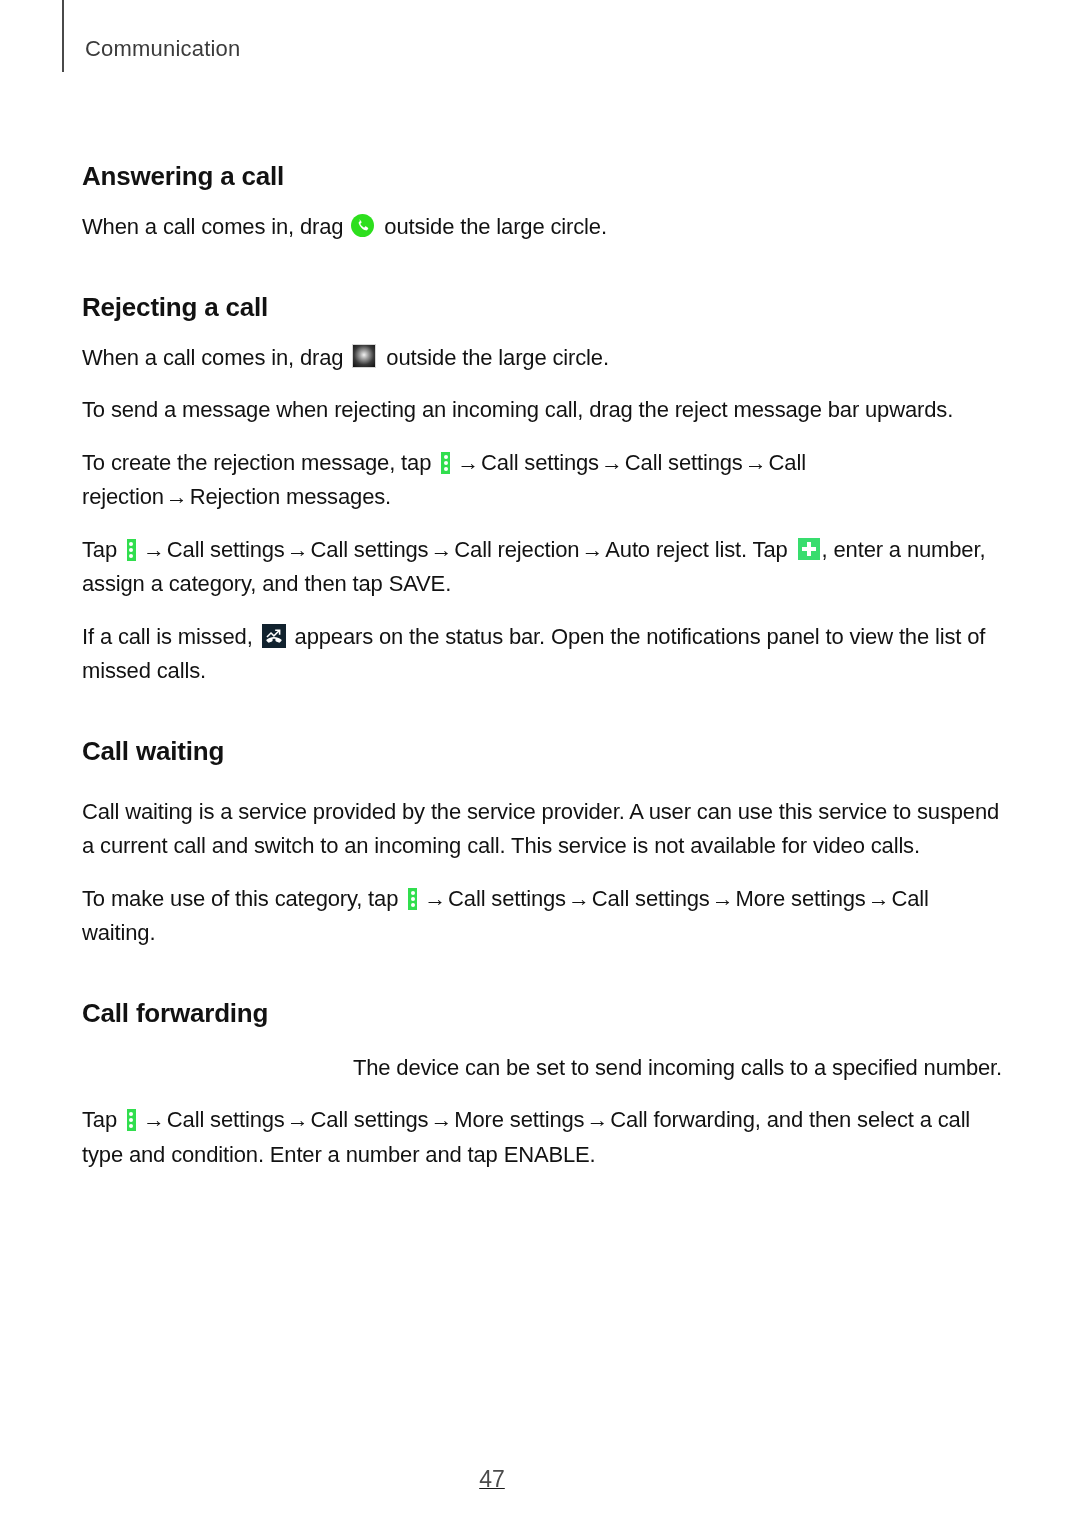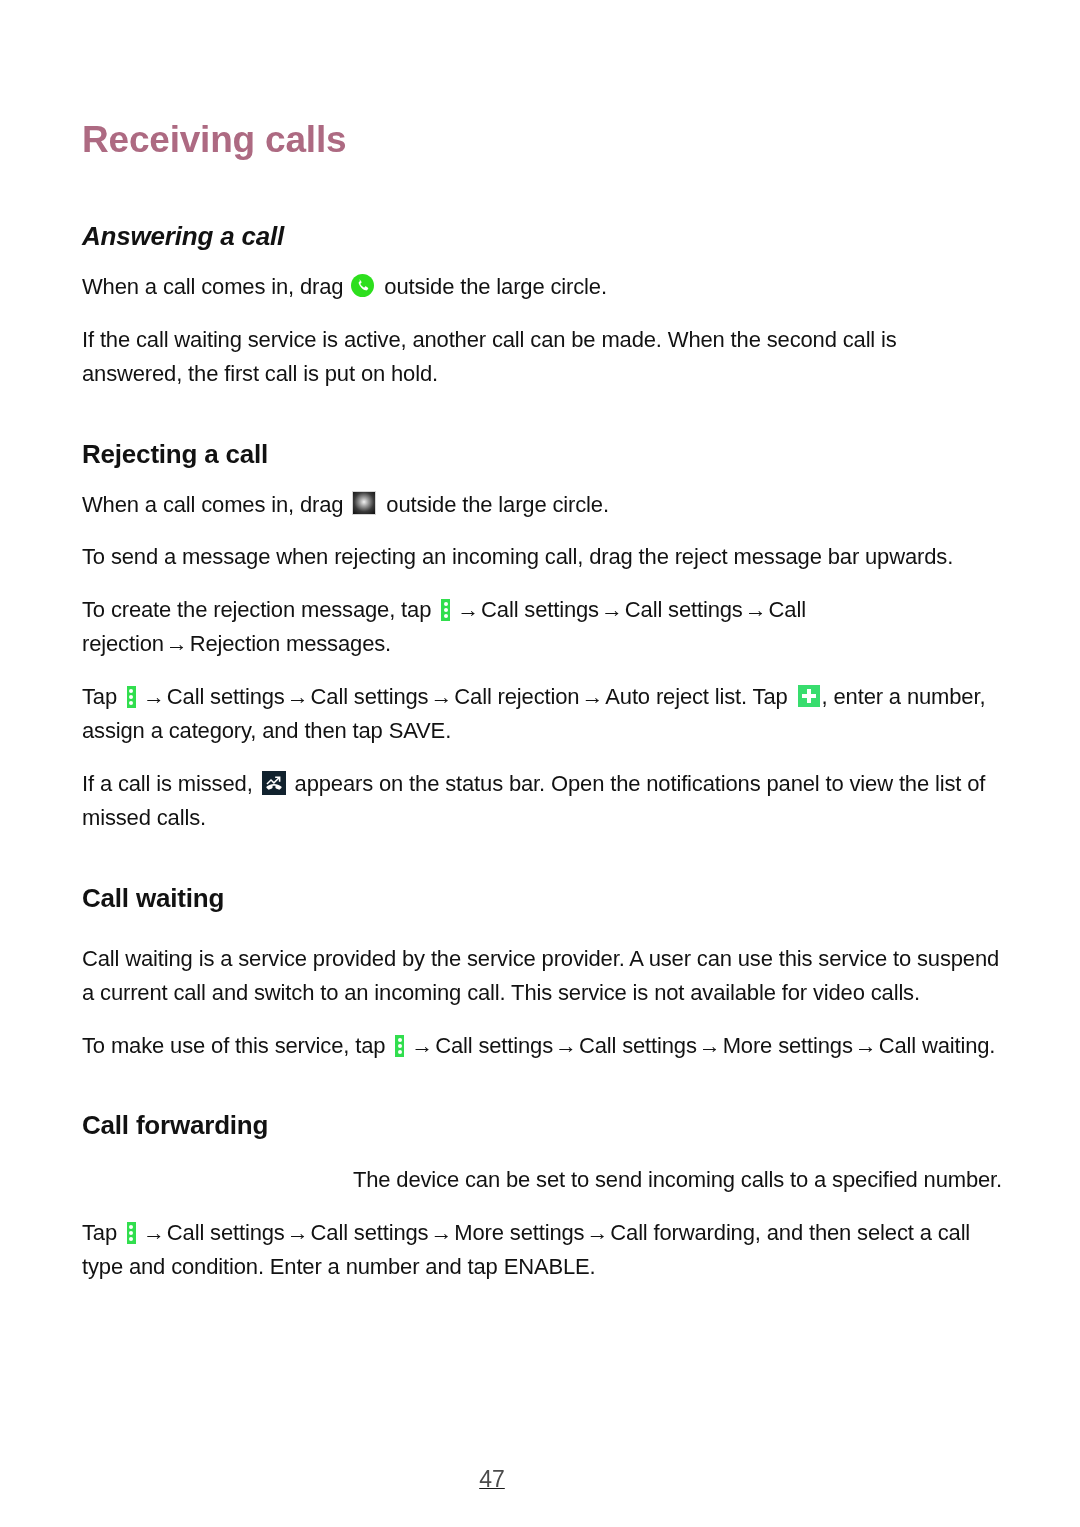--- a/index.html
+++ b/index.html
@@ -198,32 +198,34 @@
     font-size: 23px;
     color: #4b4b4b;
     font-weight: 400;
   }
 </style>
 </head>
 <body>
 
 <div class="page">
 
+  <div class="header">
+    <div class="header-rule"></div>
+    <div class="header-title">Communication</div>
+  </div>
 
   <div class="content">
 
-    <h1 class="page-title">Receiving calls</h1>
-
-    <h2 class="section-title" style="margin-top:58px;font-style:italic;">Answering a call</h2>
+
+    <h2 class="section-title" style="margin-top:42px;">Answering a call</h2>
 
     <p class="body-text"><span>When a call comes in, drag </span><span class="icon icon-answer"><svg viewBox="0 0 24 24" aria-hidden="true">
             <path fill="#ffffff" d="M6.6 2.9c.5-.4 1.3-.3 1.7.3l2 2.9c.3.5.3 1.1-.1 1.5l-1.3 1.3c-.2.2-.3.6-.1.9.5 1.1 1.3 2.2 2.2 3.1.9.9 2 1.7 3.1 2.2.3.1.6.1.9-.1l1.3-1.3c.4-.4 1-.4 1.5-.1l2.9 2c.6.4.7 1.2.3 1.7l-1.4 1.7c-.6.7-1.6 1-2.5.7-2.4-.7-4.8-2.2-6.9-4.3-2.1-2.1-3.6-4.5-4.3-6.9-.3-.9 0-1.9.7-2.5l1.9-1.1z"></path>
           </svg></span><span> outside the large circle.</span></p>
 
-    <p class="body-text">If the call waiting service is active, another call can be made. When the second call is answered, the first call is put on hold.</p>
 
     <h2 class="section-title">Rejecting a call</h2>
 
     <p class="body-text"><span>When a call comes in, drag </span><span class="icon icon-reject"></span><span> outside the large circle.</span></p>
 
     <p class="body-text">To send a message when rejecting an incoming call, drag the reject message bar upwards.</p>
 
     <p class="body-text"><span>To create the rejection message, tap </span><span class="icon icon-menu"><i></i><i></i><i></i></span><span class="arrow">→</span><b>Call settings</b><b class="arrow">→</b><b>Call settings</b><b class="arrow">→</b><b>Call rejection</b><b class="arrow">→</b><b>Rejection messages</b><span>.</span></p>
 
 
@@ -232,21 +234,21 @@
 
     <p class="body-text"><span>If a call is missed, </span><span class="icon icon-missed"><svg viewBox="0 0 24 24" aria-hidden="true">
             <path fill="#ffffff" d="M12 13.1c-3.3 0-6.4 1.1-8.7 3.1-.5.5-.6 1.3-.1 1.8l1.6 1.6c.4.4 1.1.5 1.6.2 1-.6 2-1 3.1-1.3.5-.1.8-.5.8-1v-2.1c.6-.1 1.2-.1 1.7-.1s1.1 0 1.7.1v2.1c0 .5.3.9.8 1 1.1.3 2.2.7 3.1 1.3.5.3 1.2.2 1.6-.2l1.6-1.6c.5-.5.4-1.3-.1-1.8-2.3-2-5.4-3.1-8.7-3.1z"></path>
             <path fill="#ffffff" d="M11.9 10.6l4.6-4.6h-3.1V4.1h6.3v6.3h-1.9V7.3l-5.9 5.9-3.5-3.5-4.2 4.2-1.3-1.3 5.5-5.5z"></path>
           </svg></span><span> appears on the status bar. Open the notifications panel to view the list of missed calls.</span></p>
 
     <h2 class="section-title">Call waiting</h2>
 
     <p class="body-text" style="margin-top:28px;">Call waiting is a service provided by the service provider. A user can use this service to suspend a current call and switch to an incoming call. This service is not available for video calls.</p>
 
-    <p class="body-text"><span>To make use of this service, tap </span><span class="icon icon-menu"><i></i><i></i><i></i></span><span class="arrow">→</span><b>Call settings</b><b class="arrow">→</b><b>Call settings</b><b class="arrow">→</b><b>More settings</b><b class="arrow">→</b><b>Call waiting</b><span>.</span></p>
+    <p class="body-text"><span>To make use of this category, tap </span><span class="icon icon-menu"><i></i><i></i><i></i></span><span class="arrow">→</span><b>Call settings</b><b class="arrow">→</b><b>Call settings</b><b class="arrow">→</b><b>More settings</b><b class="arrow">→</b><b>Call waiting</b><span>.</span></p>
 
     <h2 class="section-title">Call forwarding</h2>
 
     <p class="body-text" style="margin-top:22px;text-align:right;">The device can be set to send incoming calls to a specified number.</p>
 
     <p class="body-text"><span>Tap </span><span class="icon icon-menu"><i></i><i></i><i></i></span><span class="arrow">→</span><b>Call settings</b><b class="arrow">→</b><b>Call settings</b><b class="arrow">→</b><b>More settings</b><b class="arrow">→</b><b>Call forwarding</b><span>, and then select a call type and condition. Enter a number and tap </span><b>ENABLE</b><span>.</span></p>
 
   </div>
 
   <div class="footer">

